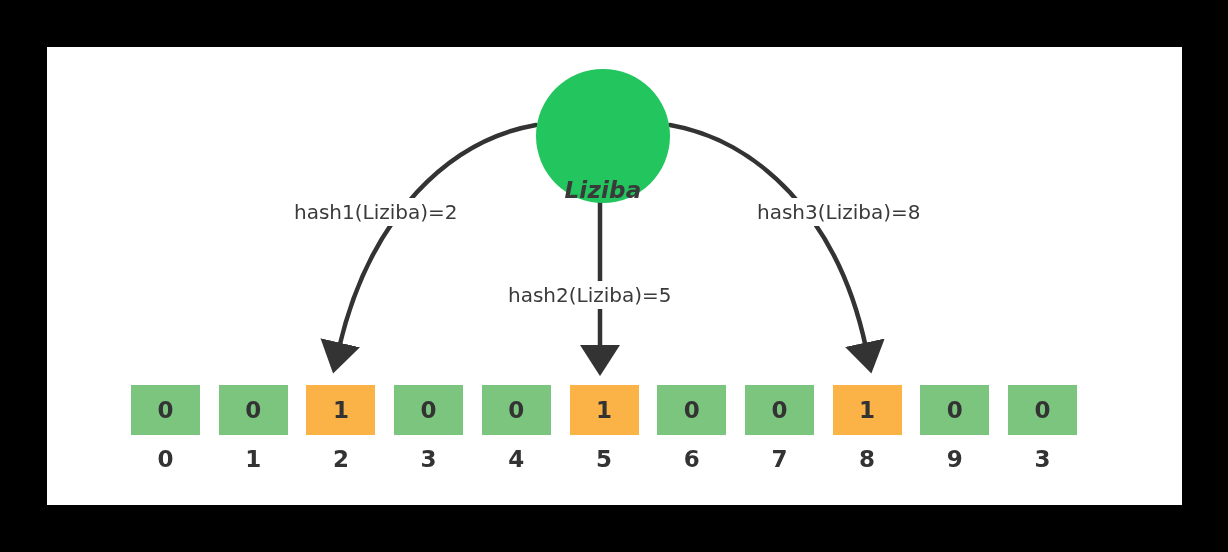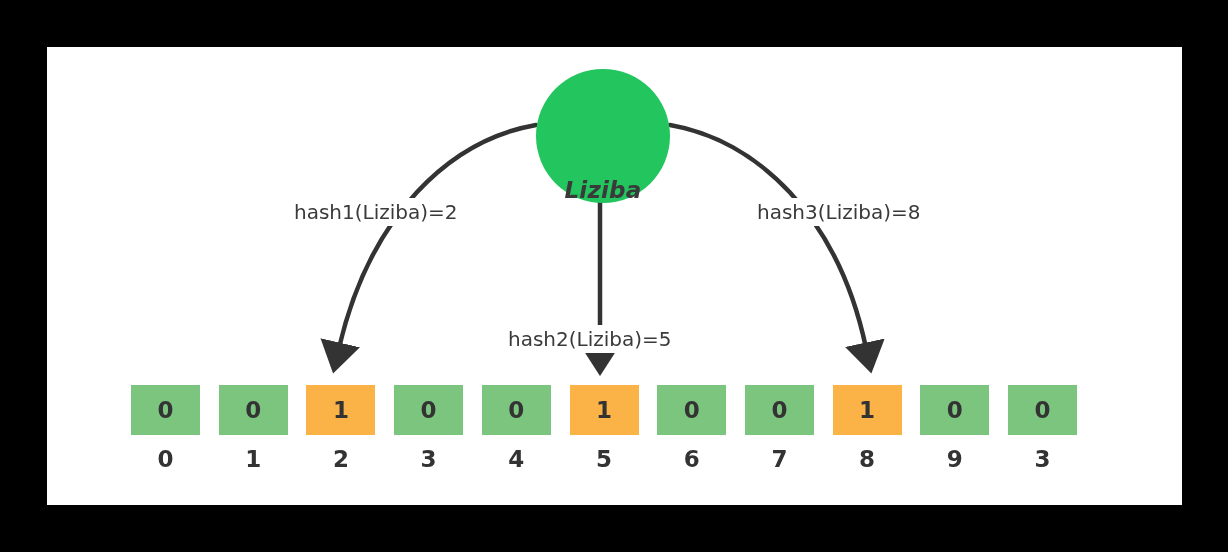--- a/index.html
+++ b/index.html
@@ -55,21 +55,21 @@
     font-family: "DejaVu Sans", sans-serif;
     font-size: 20px;
     font-weight: normal;
     color: #3a3a3a;
     white-space: nowrap;
     background: #ffffff;
     padding: 1px 3px;
     line-height: 26px;
   }
   #hash-label-0 { left: 291px; top: 198px; }
-  #hash-label-1 { left: 505px; top: 281px; margin-top: 44px; }
+  #hash-label-1 { left: 505px; top: 281px; }
   #hash-label-2 { left: 719px; top: 198px; margin-left: 35px; }
 
   #bit-array {
     position: absolute;
     left: 131px;
     top: 385px;
     width: 946px;
     height: 95px;
   }
   .bit-col {

